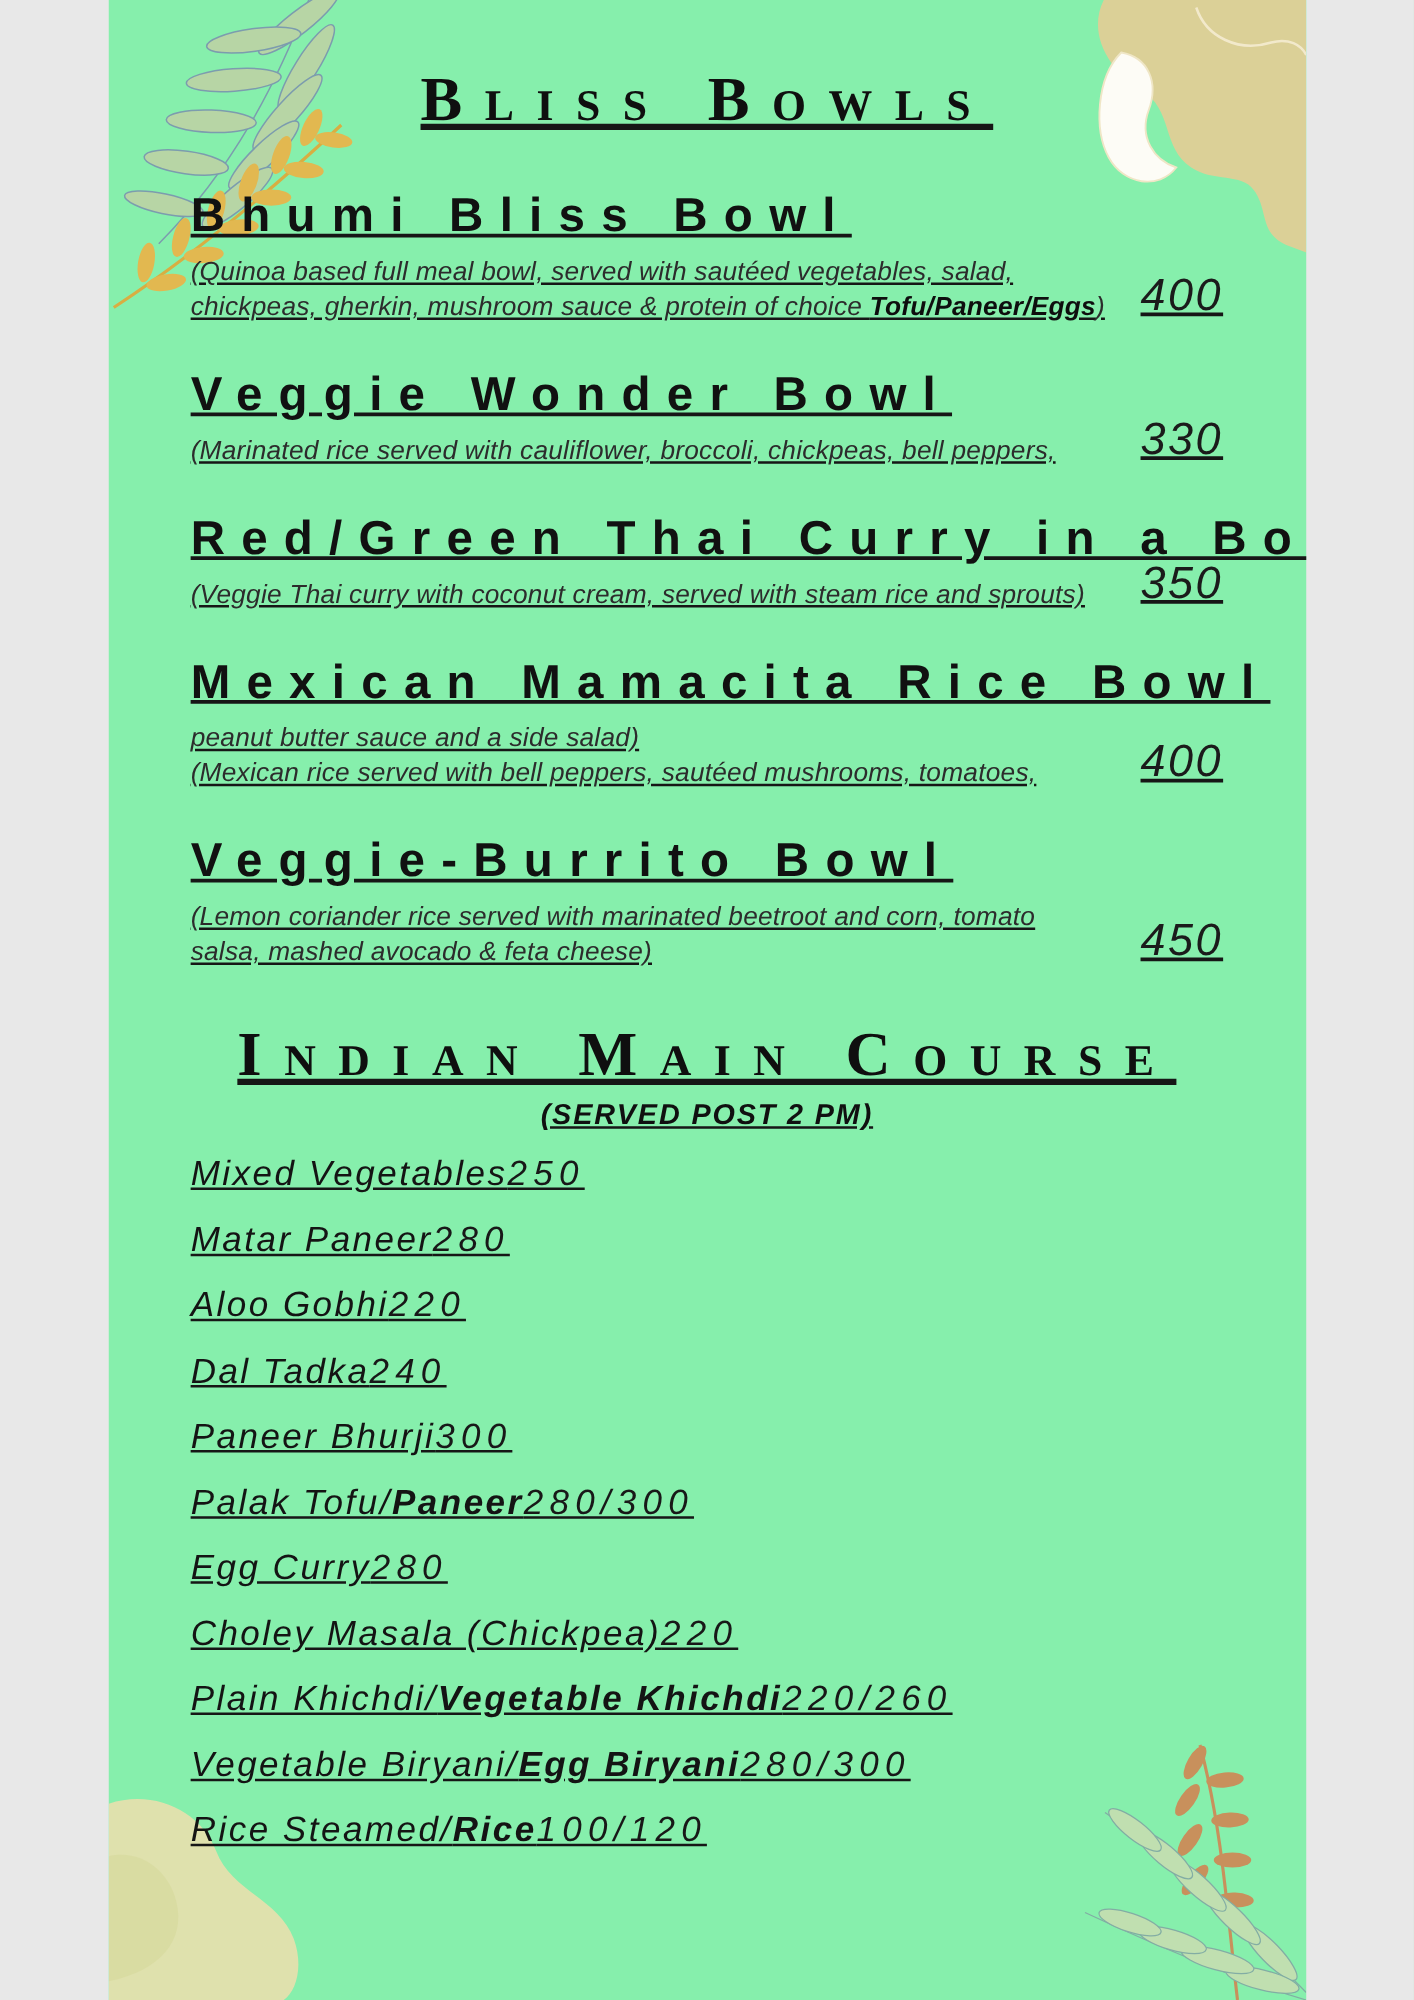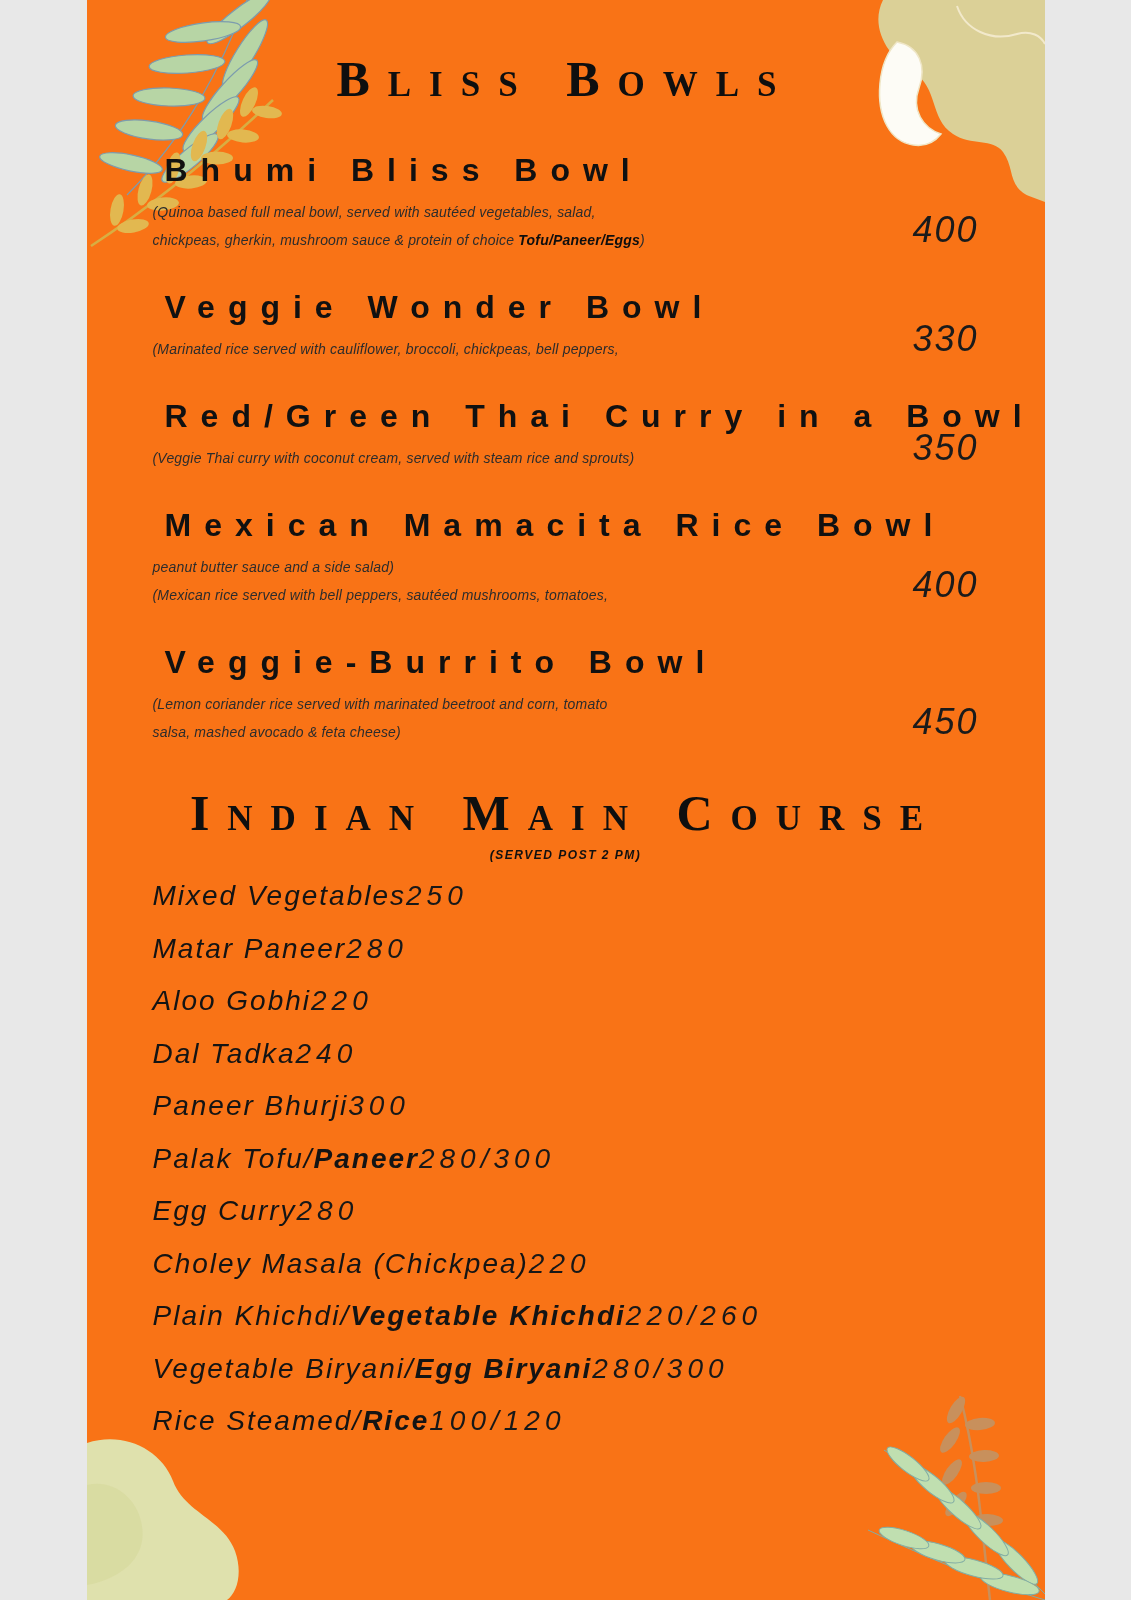--- a/index.html
+++ b/index.html
@@ -1,23 +1,24 @@
 <!DOCTYPE html>
 <html><head>
 <meta charset="utf-8">
 <style>
   html,body{margin:0;padding:0;background:#e8e8e8;}
   .page{
     position:relative;
     width:958px;height:1600px;
     margin:0 auto;
-    background:#f97316;
+    background:#86efac;
     overflow:hidden;
     font-family:"Liberation Sans",sans-serif;
     color:#161616;
+    text-decoration:underline;
   }
   .deco{position:absolute;z-index:1;pointer-events:none;}
   .deco-tl{top:0;left:0;}
   .deco-tr{top:0;right:0;}
   .deco-bl{bottom:0;left:0;}
   .deco-br{bottom:0;right:0;}
 
   .content{position:relative;z-index:2;padding:50px 66px 0 66px;}
 
   .section-title{
@@ -29,38 +30,38 @@
     text-align:center;
     color:#0f0f0f;
     margin:0;
     white-space:nowrap;
   }
   .bliss-title{margin-bottom:44px;}
 
   .bliss-item{display:flex;align-items:flex-end;margin-bottom:35px;}
   .bliss-left{min-width:0;}
   .bliss-name{
-    font-size:32px;font-weight:bold;letter-spacing:13px;
-    margin:0 0 9px 12px;white-space:nowrap;color:#111;
+    font-size:38px;font-weight:bold;letter-spacing:13px;
+    margin:0 0 9px 0;white-space:nowrap;color:#111;
   }
   .desc-line{
-    font-style:italic;font-size:14px;line-height:28px;
+    font-style:italic;font-size:21px;line-height:28px;
     color:#2c2c2c;white-space:nowrap;
     letter-spacing:0.2px;
   }
   .desc-line b{color:#0e0e0e;}
   .bliss-price{
     font-style:italic;font-size:36px;letter-spacing:2px;
     margin-left:auto;padding-bottom:3px;color:#1b1b1b;white-space:nowrap;
   }
 
   .indian-title{margin:38px 0 6px 0;}
   .indian-subtitle{
     text-align:center;font-weight:bold;font-style:italic;
-    font-size:12px;letter-spacing:1.5px;color:#101010;
+    font-size:23px;letter-spacing:1.5px;color:#101010;
     margin:0 0 20px 0;
   }
   .menu-row{
     display:flex;justify-content:flex-start;align-items:baseline;
     margin-bottom:24.5px;
     font-style:italic;font-size:28px;line-height:28px;color:#141414;
   }
   .row-name{letter-spacing:2px;white-space:nowrap;}
   .row-name b{letter-spacing:2px;}
   .row-price{letter-spacing:5px;white-space:nowrap;color:#181818;}

